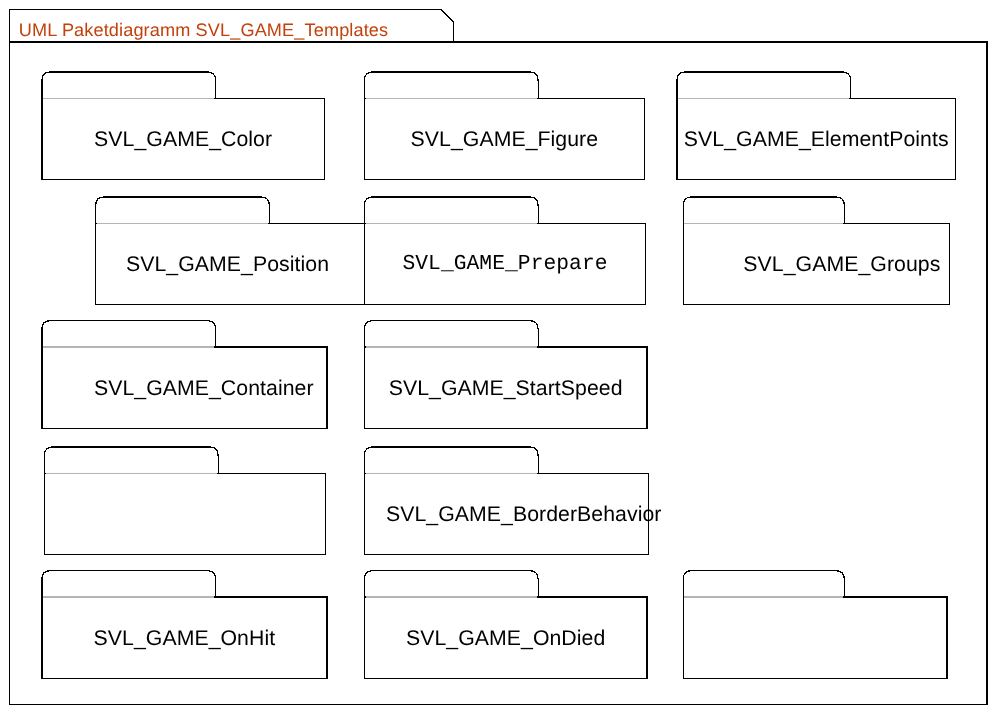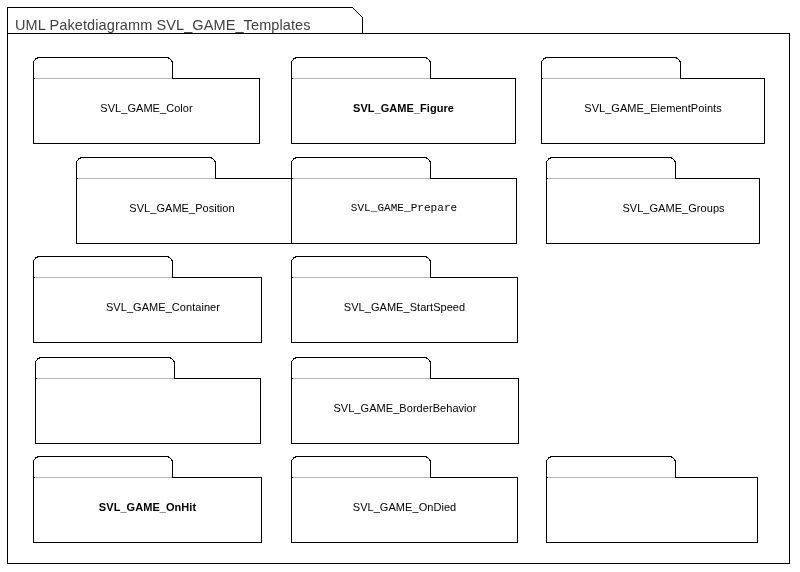--- a/index.html
+++ b/index.html
@@ -37,41 +37,41 @@
     overflow: visible;
   }
   .package-title {
     position: absolute;
     left: 8px;
     top: 7px;
     width: 340px;
     height: 22px;
     line-height: 22px;
     font-size: 14.5px;
-    color: #404040;
+    color: #c2410c;
     white-space: nowrap;
     letter-spacing: 0.1px;
   }
 
   
   .pkg {
     position: absolute;
   }
   .pkg-svg {
     position: absolute;
     left: 0;
     top: 0;
     overflow: visible;
   }
   .pkg-label {
     position: absolute;
     left: 0;
     right: 0;
     text-align: center;
-    font-size: 11px;
+    font-size: 17px;
     color: #000000;
     white-space: nowrap;
     letter-spacing: 0.05px;
   }
 </style>
 </head>
 <body>
 
 <div id="diagram-root">
 
@@ -85,21 +85,21 @@
 
   <div id="packages-layer">
       <div class="pkg" style="left: 33px; top: 57px; width: 227px; height: 87px;">
         <svg class="pkg-svg" width="227" height="87">
           <path d="M 0.5 21.5 L 0.5 7.5 Q 0.5 0.5 7.5 0.5 L 132.5 0.5 Q 139.5 0.5 139.5 7.5 L 139.5 21.5" stroke="#000000" fill="#ffffff" stroke-width="1" shape-rendering="crispEdges"></path>
           <path d="M 0.5 21.5 L 226.5 21.5 L 226.5 86.5 L 0.5 86.5 Z" stroke="#000000" fill="#ffffff" stroke-width="1" shape-rendering="crispEdges"></path>
           <path d="M 1.5 21.5 L 138.5 21.5" stroke="#b4b4b4" fill="none" stroke-width="1" shape-rendering="crispEdges"></path>
         </svg>
         <div class="pkg-label" style="top: 45px;">SVL_GAME_Color</div>
       </div>
-      <div class="pkg" style="left: 291px; top: 57px; width: 225px; height: 87px; font-weight: bold;">
+      <div class="pkg" style="left: 291px; top: 57px; width: 225px; height: 87px;">
         <svg class="pkg-svg" width="225" height="87">
           <path d="M 0.5 21.5 L 0.5 7.5 Q 0.5 0.5 7.5 0.5 L 132.5 0.5 Q 139.5 0.5 139.5 7.5 L 139.5 21.5" stroke="#000000" fill="#ffffff" stroke-width="1" shape-rendering="crispEdges"></path>
           <path d="M 0.5 21.5 L 224.5 21.5 L 224.5 86.5 L 0.5 86.5 Z" stroke="#000000" fill="#ffffff" stroke-width="1" shape-rendering="crispEdges"></path>
           <path d="M 1.5 21.5 L 138.5 21.5" stroke="#b4b4b4" fill="none" stroke-width="1" shape-rendering="crispEdges"></path>
         </svg>
         <div class="pkg-label" style="top: 45px;">SVL_GAME_Figure</div>
       </div>
       <div class="pkg" style="left: 541px; top: 57px; width: 224px; height: 87px;">
         <svg class="pkg-svg" width="224" height="87">
           <path d="M 0.5 21.5 L 0.5 7.5 Q 0.5 0.5 7.5 0.5 L 132.5 0.5 Q 139.5 0.5 139.5 7.5 L 139.5 21.5" stroke="#000000" fill="#ffffff" stroke-width="1" shape-rendering="crispEdges"></path>
@@ -148,29 +148,29 @@
         </svg>
         <div class="pkg-label" style="top: 45px;">SVL_GAME_StartSpeed</div>
       </div>
       <div class="pkg" style="left: 35px; top: 357px; width: 226px; height: 87px;">
         <svg class="pkg-svg" width="226" height="87">
           <path d="M 0.5 21.5 L 0.5 7.5 Q 0.5 0.5 7.5 0.5 L 132.5 0.5 Q 139.5 0.5 139.5 7.5 L 139.5 21.5" stroke="#000000" fill="#ffffff" stroke-width="1" shape-rendering="crispEdges"></path>
           <path d="M 0.5 21.5 L 225.5 21.5 L 225.5 86.5 L 0.5 86.5 Z" stroke="#000000" fill="#ffffff" stroke-width="1" shape-rendering="crispEdges"></path>
           <path d="M 1.5 21.5 L 138.5 21.5" stroke="#b4b4b4" fill="none" stroke-width="1" shape-rendering="crispEdges"></path>
         </svg>
       </div>
-      <div class="pkg" style="left: 291px; top: 357px; width: 228px; height: 87px;">
+      <div class="pkg" style="left: 291px; top: 357px; width: 228px; height: 87px; padding-left: 28px;">
         <svg class="pkg-svg" width="228" height="87">
           <path d="M 0.5 21.5 L 0.5 7.5 Q 0.5 0.5 7.5 0.5 L 132.5 0.5 Q 139.5 0.5 139.5 7.5 L 139.5 21.5" stroke="#000000" fill="#ffffff" stroke-width="1" shape-rendering="crispEdges"></path>
           <path d="M 0.5 21.5 L 227.5 21.5 L 227.5 86.5 L 0.5 86.5 Z" stroke="#000000" fill="#ffffff" stroke-width="1" shape-rendering="crispEdges"></path>
           <path d="M 1.5 21.5 L 138.5 21.5" stroke="#b4b4b4" fill="none" stroke-width="1" shape-rendering="crispEdges"></path>
         </svg>
         <div class="pkg-label" style="top: 45px;">SVL_GAME_BorderBehavior</div>
       </div>
-      <div class="pkg" style="left: 33px; top: 456px; width: 229px; height: 87px; font-weight: bold;">
+      <div class="pkg" style="left: 33px; top: 456px; width: 229px; height: 87px;">
         <svg class="pkg-svg" width="229" height="87">
           <path d="M 0.5 21.5 L 0.5 7.5 Q 0.5 0.5 7.5 0.5 L 132.5 0.5 Q 139.5 0.5 139.5 7.5 L 139.5 21.5" stroke="#000000" fill="#ffffff" stroke-width="1" shape-rendering="crispEdges"></path>
           <path d="M 0.5 21.5 L 228.5 21.5 L 228.5 86.5 L 0.5 86.5 Z" stroke="#000000" fill="#ffffff" stroke-width="1" shape-rendering="crispEdges"></path>
           <path d="M 1.5 21.5 L 138.5 21.5" stroke="#b4b4b4" fill="none" stroke-width="1" shape-rendering="crispEdges"></path>
         </svg>
         <div class="pkg-label" style="top: 45px;">SVL_GAME_OnHit</div>
       </div>
       <div class="pkg" style="left: 291px; top: 456px; width: 227px; height: 87px;">
         <svg class="pkg-svg" width="227" height="87">
           <path d="M 0.5 21.5 L 0.5 7.5 Q 0.5 0.5 7.5 0.5 L 132.5 0.5 Q 139.5 0.5 139.5 7.5 L 139.5 21.5" stroke="#000000" fill="#ffffff" stroke-width="1" shape-rendering="crispEdges"></path>

